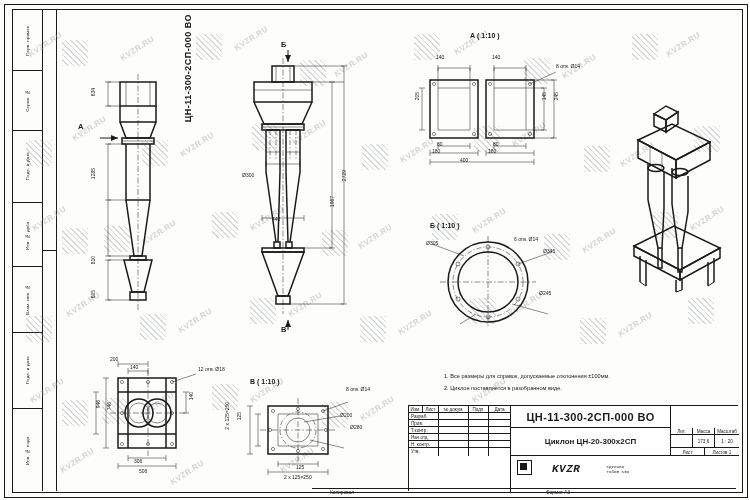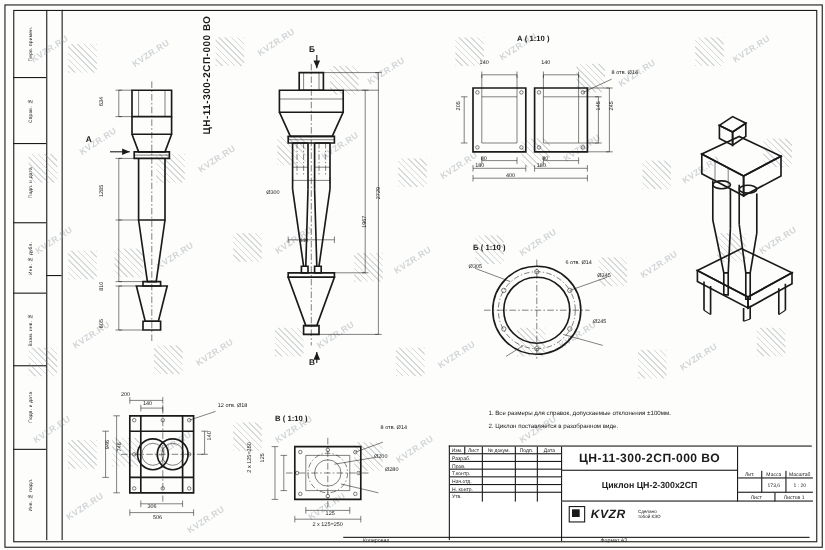--- a/index.html
+++ b/index.html
@@ -502,21 +502,21 @@
     <div class="c nbb" style="left:80px;top:42px;width:22px;height:8px;"></div>
 
     <div class="c" style="left:102px;top:0;width:160px;height:22px;">
       <div class="ctxt center" style="height:100%">
           <span class="designation">ЦН-11-300-2СП-000 ВО</span>
         </div>
     </div>
 
     <div class="c" style="left:102px;top:22px;width:160px;height:28px;">
       <div class="ctxt center" style="height:100%">
-          <span class="prodname">Циклон ЦН-2-300х2СП</span>
+          <span class="prodname">Циклон ЦН-20-300х2СП</span>
         </div>
     </div>
 
     <div class="c" style="left:262px;top:22px;width:22px;height:7px;">
         <div class="ctxt center" style="height:100%">
           <span>Лит.</span>
         </div>
       </div>
     <div class="c" style="left:284px;top:22px;width:22px;height:7px;">
         <div class="ctxt center" style="height:100%">
@@ -545,21 +545,21 @@
           <span>Лист</span>
         </div>
       </div>
     <div class="c nb" style="left:296px;top:42px;width:34px;height:8px;">
         <div class="ctxt center" style="height:100%">
           <span>Листов 1</span>
         </div>
       </div>
 
     <div class="c nb nbb" style="left:102px;top:50px;width:228px;height:36px;">
-      <div style="display:flex;align-items:center;gap:5px;padding:4px 6px;">
+      <div style="display:flex;align-items:flex-end;gap:20px;padding:4px 6px;font-family:Liberation Mono, monospace;">
         <span style="display:inline-block;width:13px;height:13px;border:1.2px solid #1a1a1a;position:relative;">
           <span style="position:absolute;left:2px;top:2px;width:7px;height:7px;background:#1a1a1a;"></span>
         </span>
         <span class="logo">KVZR</span>
         <span style="font-size:4.2px;line-height:1.15;white-space:pre-line;margin-left:6px;">Сделано
 тобой КЗО</span>
       </div>
     </div>
     <div class="c nbb" style="left:0;top:50px;width:102px;height:36px;"></div>
   </div>

